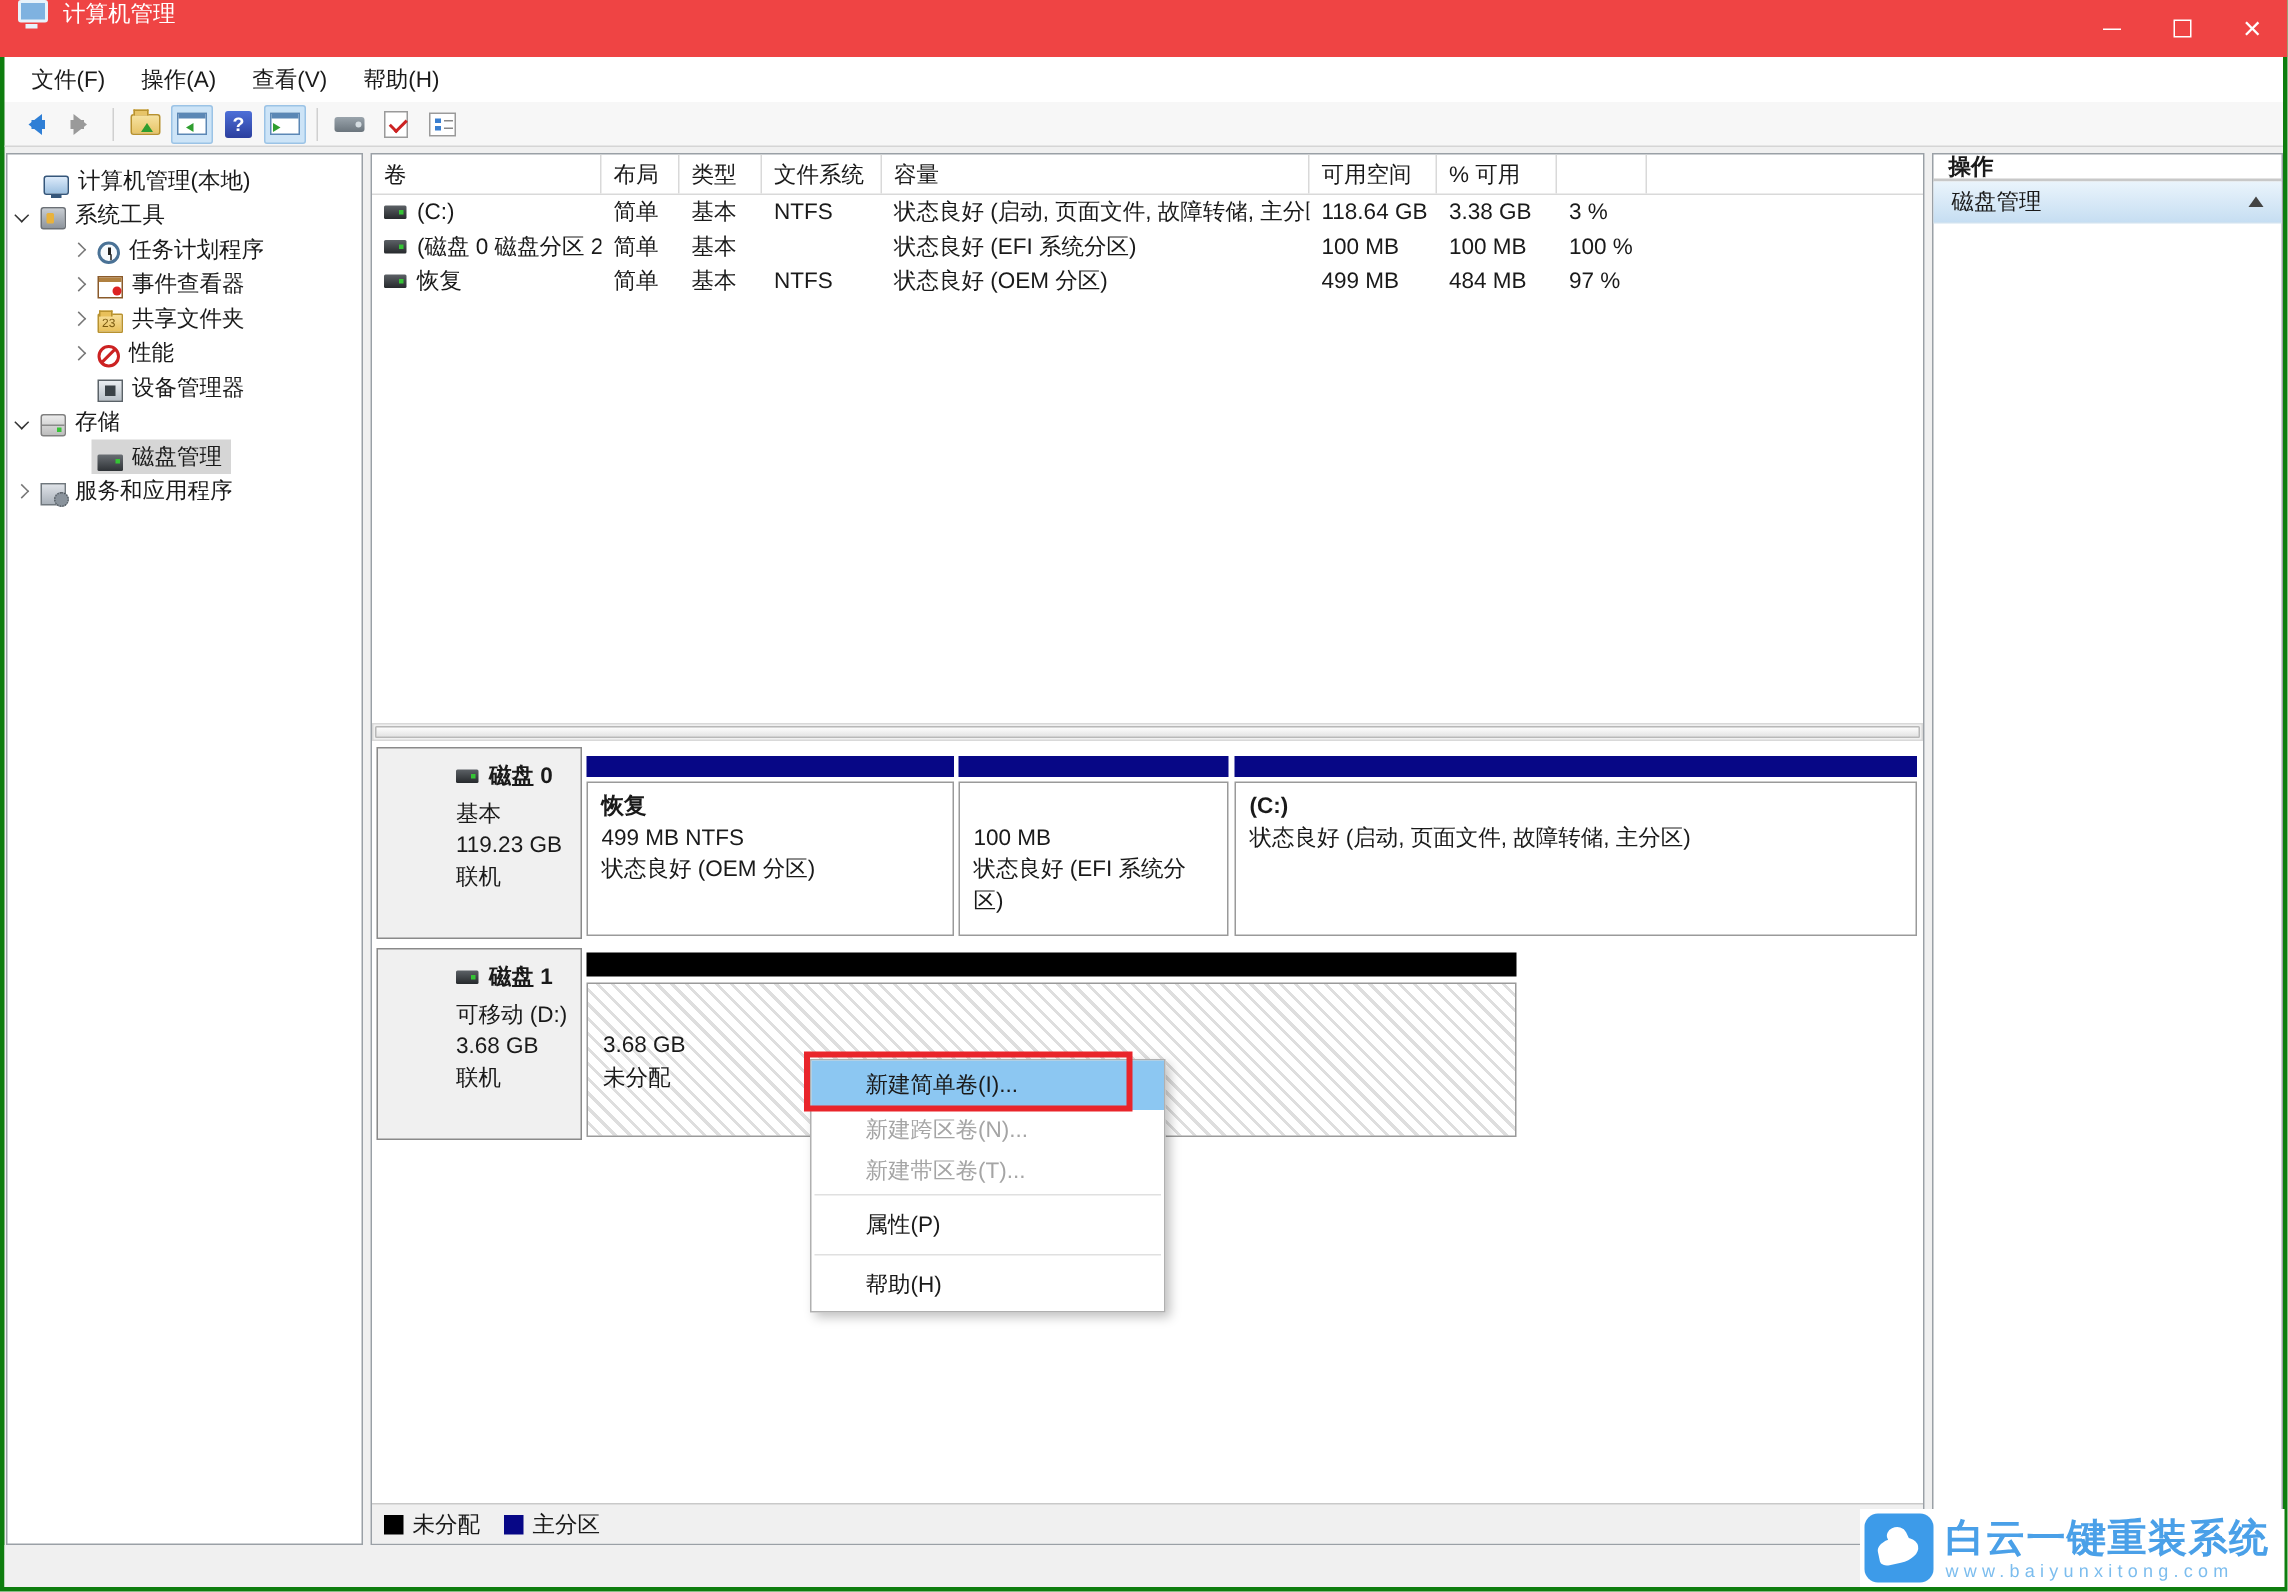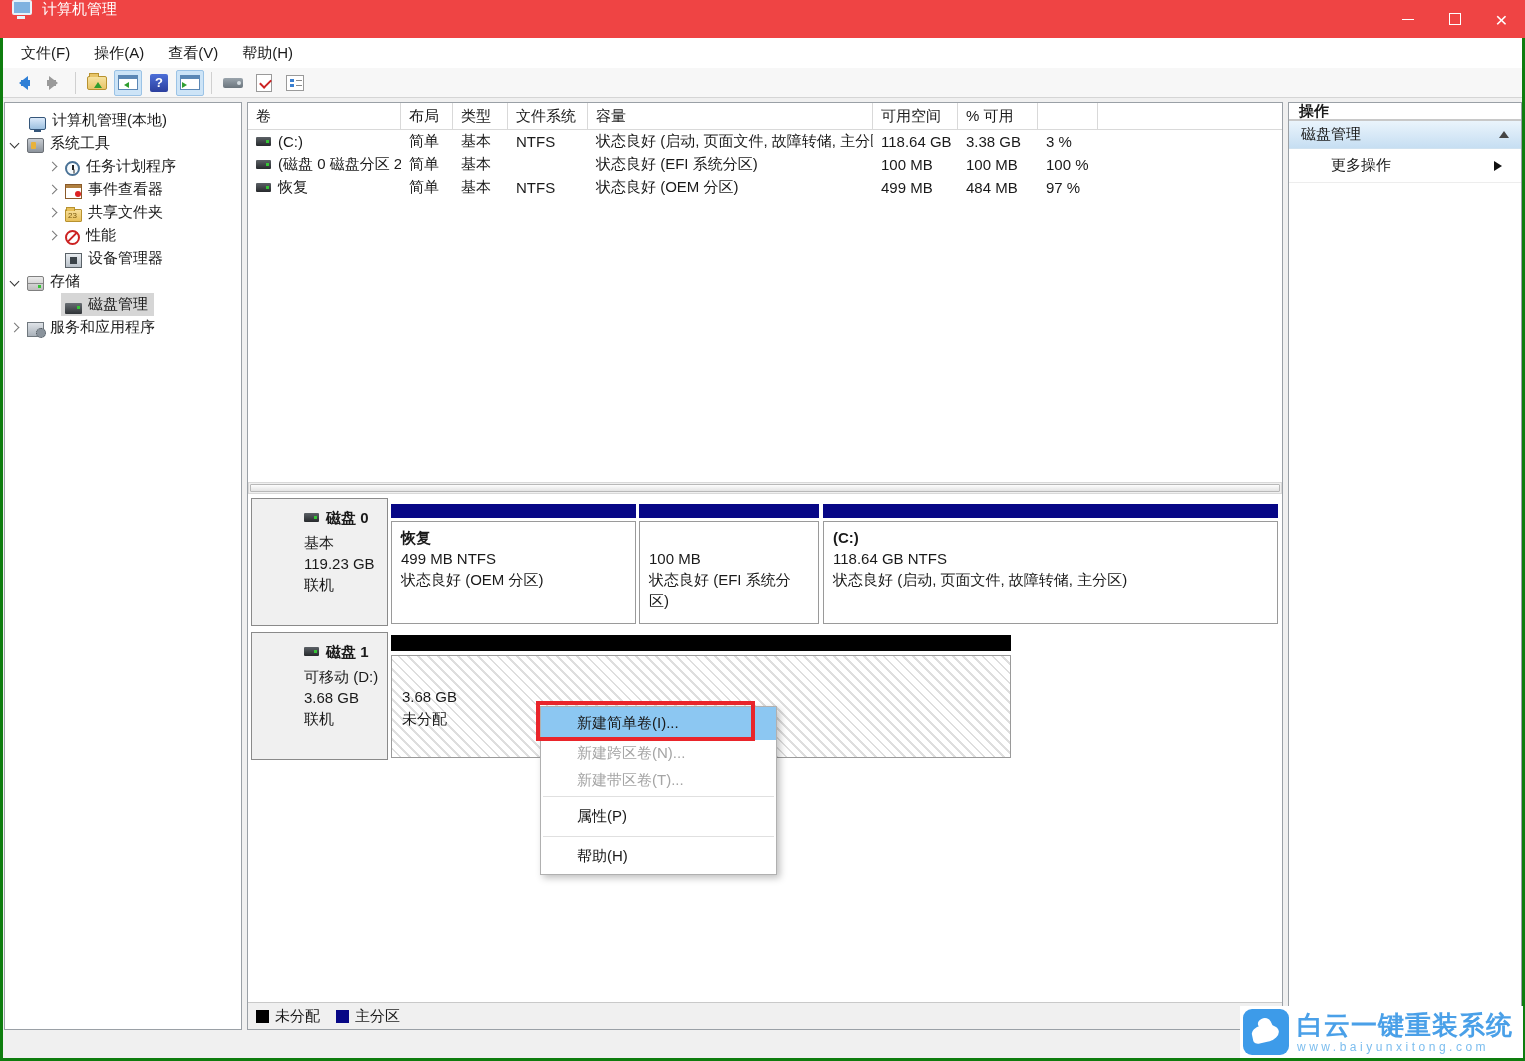--- a/index.html
+++ b/index.html
@@ -391,21 +391,20 @@
             <div class="pbox">
               <div class="pname"></div>
               <div>100 MB</div>
               <div>状态良好 (EFI 系统分区)</div>
             </div>
           </div>
           <div class="part" style="left:432px;width:455px;">
             <div class="pbar navy"></div>
             <div class="pbox">
               <div class="pname">(C:)</div>
-              <div>118.64 GB NTFS</div>
               <div>状态良好 (启动, 页面文件, 故障转储, 主分区)</div>
             </div>
           </div>
         </div>
       </div>
 
       <div class="disk-row drow1">
         <div class="dlabel">
           <div class="dname">
               <span class="mini-disk"></span>
@@ -437,24 +436,20 @@
       <span>主分区</span>
     </div>
   </div>
 
   <div class="actions-pane">
     <div class="ap-title">操作</div>
     <div class="ap-section">
       <span>磁盘管理</span>
       <span class="ap-chev-up"></span>
     </div>
-    <div class="ap-more">
-      <span>更多操作</span>
-      <span class="ap-arrow-right"></span>
-    </div>
   </div>
 
   <div class="ctx-menu">
     <div class="mi h33 highlighted">新建简单卷(I)...</div>
     <div class="mi h27 disabled">新建跨区卷(N)...</div>
     <div class="mi h27 disabled">新建带区卷(T)...</div>
     <div class="msep"></div>
     <div class="mi h35">属性(P)</div>
     <div class="msep"></div>
     <div class="mi h35">帮助(H)</div>

